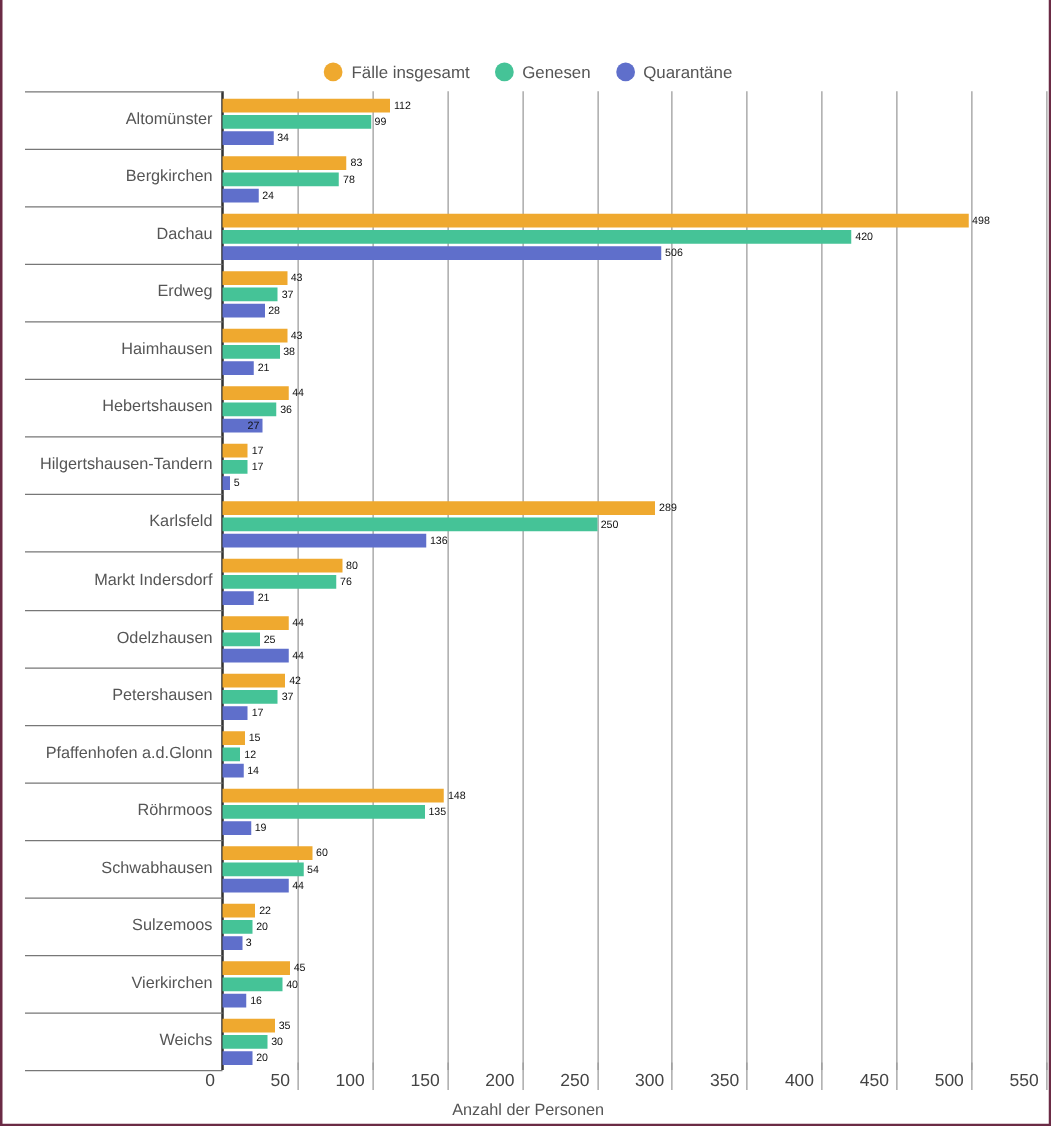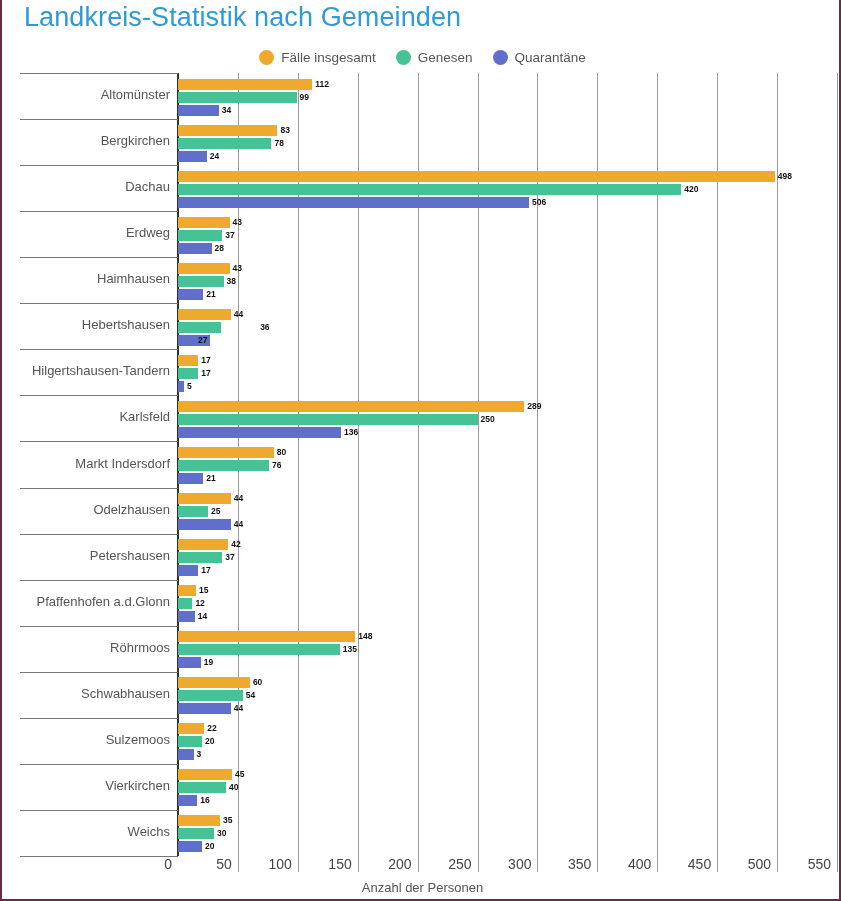--- a/index.html
+++ b/index.html
@@ -104,21 +104,21 @@
     color: #555555;
     white-space: nowrap;
   }
   .bar {
     position: absolute;
     height: 11px;
   }
   .bar-value {
     position: absolute;
     font-size: 8.5px;
-    font-weight: bold;
+    font-weight: normal;
     color: #111111;
     white-space: nowrap;
     line-height: 11px;
   }
   
   #x-axis {
     position: absolute;
     left: 0;
     top: 856px;
     width: 841px;
@@ -147,21 +147,20 @@
     text-align: center;
     font-size: 13px;
     color: #555555;
   }
 </style>
 </head>
 <body>
 
 <div id="page">
 
-  <div id="chart-title">Landkreis-Statistik nach Gemeinden</div>
 
   <div id="legend">
       <div class="legend-item">
         <span class="legend-dot" style="background: rgb(239, 169, 47);"></span>
         <span class="legend-label">Fälle insgesamt</span>
       </div>
       <div class="legend-item">
         <span class="legend-dot" style="background: rgb(69, 195, 151);"></span>
         <span class="legend-label">Genesen</span>
       </div>
@@ -224,21 +223,21 @@
       <div class="bar-value" style="left: 230.522px; top: 189.765px;">43</div>
       <div class="bar" style="left: 176px; top: 202.765px; width: 45.5309px; background: rgb(69, 195, 151);"></div>
       <div class="bar-value" style="left: 224.531px; top: 202.765px;">38</div>
       <div class="bar" style="left: 176px; top: 215.765px; width: 25.1618px; background: rgb(95, 111, 203);"></div>
       <div class="bar-value" style="left: 204.162px; top: 215.765px;">21</div>
       <div class="row-sep" style="top: 230.294px;"></div>
       <div class="cat-label" style="top: 244.324px;">Hebertshausen</div>
       <div class="bar" style="left: 176px; top: 235.824px; width: 52.72px; background: rgb(239, 169, 47);"></div>
       <div class="bar-value" style="left: 231.72px; top: 235.824px;">44</div>
       <div class="bar" style="left: 176px; top: 248.824px; width: 43.1345px; background: rgb(69, 195, 151);"></div>
-      <div class="bar-value" style="left: 222.135px; top: 248.824px; margin-left: 36px;">36</div>
+      <div class="bar-value" style="left: 222.135px; top: 248.824px;">36</div>
       <div class="bar" style="left: 176px; top: 261.824px; width: 32.3509px; background: rgb(95, 111, 203);"></div>
       <div class="bar-value" style="left: 196px; top: 261.824px;">27</div>
       <div class="row-sep" style="top: 276.353px;"></div>
       <div class="cat-label" style="top: 290.382px;">Hilgertshausen-Tandern</div>
       <div class="bar" style="left: 176px; top: 281.882px; width: 20.3691px; background: rgb(239, 169, 47);"></div>
       <div class="bar-value" style="left: 199.369px; top: 281.882px;">17</div>
       <div class="bar" style="left: 176px; top: 294.882px; width: 20.3691px; background: rgb(69, 195, 151);"></div>
       <div class="bar-value" style="left: 199.369px; top: 294.882px;">17</div>
       <div class="bar" style="left: 176px; top: 307.882px; width: 5.99091px; background: rgb(95, 111, 203);"></div>
       <div class="bar-value" style="left: 184.991px; top: 307.882px;">5</div>

